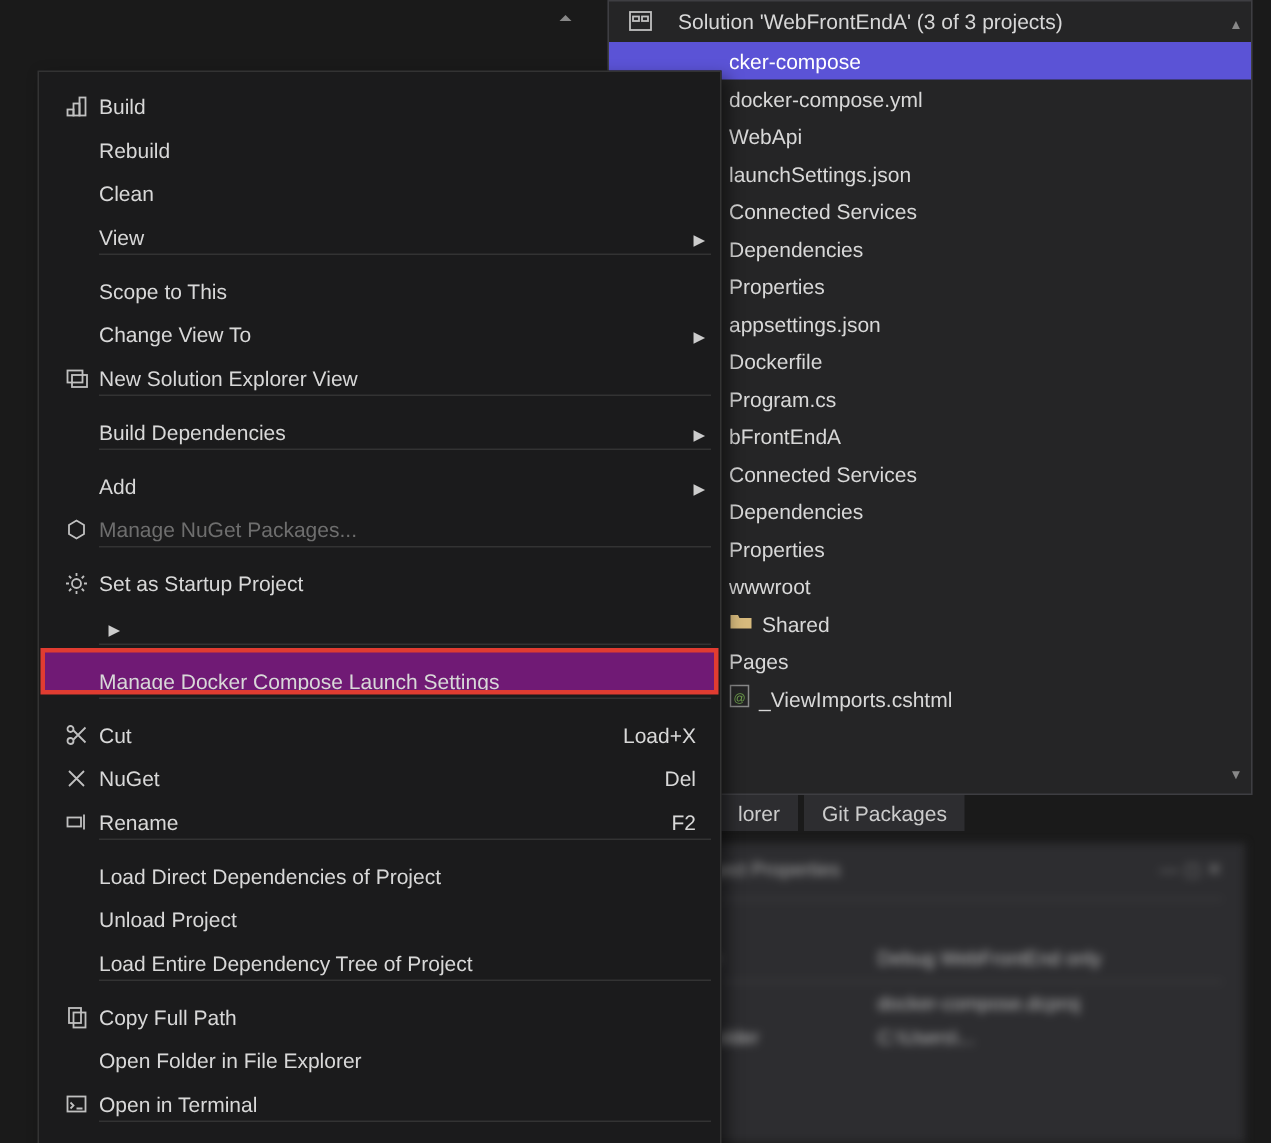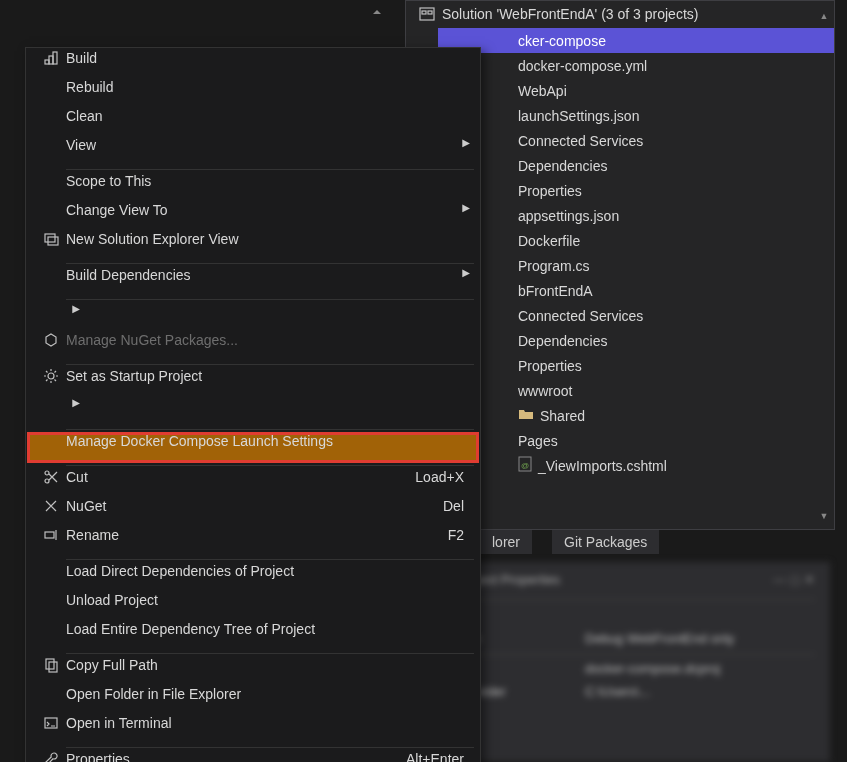--- a/index.html
+++ b/index.html
@@ -41,52 +41,51 @@
     flex-direction: column;
     justify-content: space-between;
     color: #888;
   }
   .explorer-scroll .tri { font-size: 9px; text-align:center;}
   .solution-row {
     display: flex;
     align-items: center;
     height: 25px;
     padding-left: 12px;
-    gap: 6px;
+    gap: 16px;
     color: #d8d8d8;
   }
   .solution-icon {
     width: 18px; height: 16px;
     display:flex;align-items:center;justify-content:center;
   }
   .tree {
     padding-top: 2px;
     padding-left: 0;
   }
   .tree-row {
     display: flex;
     align-items: center;
     height: 25px;
     padding-left: 80px;
     gap: 6px;
     color: #d8d8d8;
-    margin-left: 32px;
   }
   .tree-row.selected {
     background: #5b53d6;
     color: #fff;
   }
   
   
   .tabs-row {
     position: absolute;
     top: 530px;
     left: 480px;
     display: flex;
-    gap: 20px;
+    gap: 4px;
   }
   .tab {
     background: #2d2d30;
     padding: 4px 12px;
     color: #ccc;
   }
   
   
   .props-panel {
     position: absolute;
@@ -115,21 +114,21 @@
     top: 47px;
     left: 25px;
     width: 456px;
     background: #1b1b1c;
     border: 1px solid #333;
     box-shadow: 4px 4px 10px rgba(0,0,0,0.5);
     padding: 2px;
   }
   .menu-item {
     display: flex;
-    align-items: flex-start;
+    align-items: flex-end;
     height: 29px;
     padding: 0 8px;
     color: #d8d8d8;
     cursor: default;
   }
   .menu-item.disabled { color: #6e6e6e; }
   .menu-item .icon-slot {
     width: 30px;
     display: flex;
     align-items: center;
@@ -148,21 +147,21 @@
     text-align: right;
     color: #ccc;
     font-size: 10px;
   }
   .menu-sep {
     height: 1px;
     background: #333;
     margin: 3px 4px 3px 38px;
   }
   .menu-item.highlighted {
-    background: #a16207;
+    background: #701a75;
     outline: 3px solid #e03c31;
     outline-offset: -2px;
   }
   
   
   .ico { width:16px;height:16px; }
   .ico path, .ico rect, .ico line, .ico circle, .ico polyline { stroke:#c0c0c0; stroke-width:1.2; fill:none; }
   
   .folder-icon { color:#d7ba7d; }
   .cs-icon { color:#6fa04e; }
@@ -339,20 +338,21 @@
   <div class="menu-item">
     <span class="icon-slot"></span>
       <span class="label">Build Dependencies</span>
     <span class="submenu-arrow">▶</span>
   </div>
 
   <div class="menu-sep"></div>
 
   <div class="menu-item">
     <span class="icon-slot"></span>
+      <span class="label">Add</span>
     <span class="submenu-arrow">▶</span>
   </div>
   <div class="menu-item disabled">
     <span class="icon-slot">
       <svg class="ico" viewBox="0 0 16 16">
           <path d="M3 5 L8 2 L13 5 L13 11 L8 14 L3 11 Z" stroke="#6e6e6e"></path>
         </svg>
     </span>
     <span class="label">Manage NuGet Packages...</span>
   </div>

